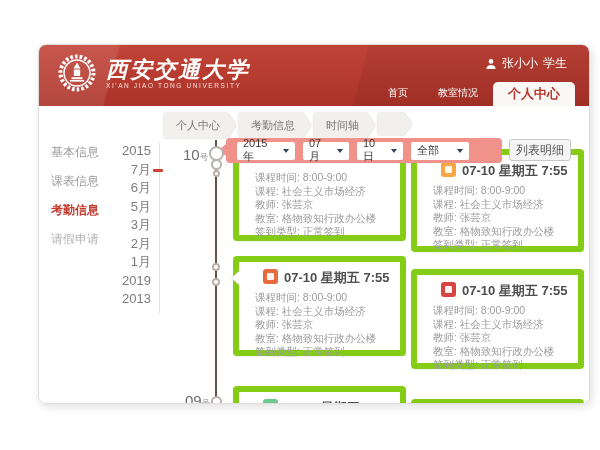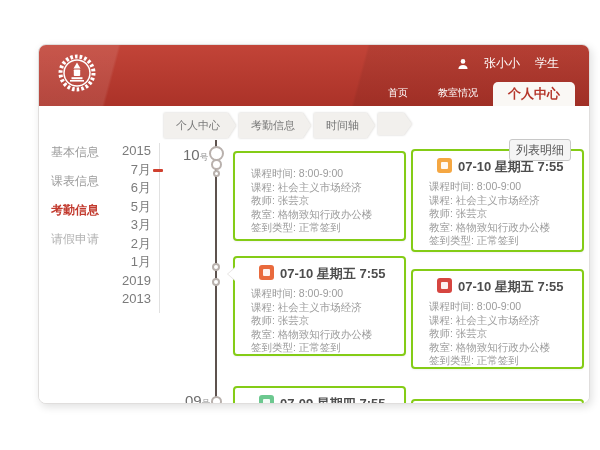--- a/index.html
+++ b/index.html
@@ -16,21 +16,21 @@
            linear-gradient(105deg, rgba(255,255,255,.10) 0%, rgba(255,255,255,.10) 14%, rgba(255,255,255,0) 14.5%),
            linear-gradient(105deg, rgba(0,0,0,0) 58%, rgba(0,0,0,.07) 58.5%, rgba(0,0,0,.07) 100%),
            linear-gradient(180deg, #c24438, #ab3228); }
   .brand { position:absolute; left:18px; top:8px; display:flex; align-items:center; color:#fff; }
   .seal { width:40px; height:40px; margin-right:9px; }
   .uni-cn { font-family:"DejaVu Serif","Liberation Serif",serif; font-style:italic; font-weight:bold;
             font-size:22px; letter-spacing:2px; line-height:24px; }
   .uni-en { font-size:6.5px; letter-spacing:1.6px; opacity:.85; margin-top:1px; }
   .app-title { font-size:18px; font-weight:bold; margin-left:10px; margin-top:2px; letter-spacing:2px; }
 
-  .user { position:absolute; top:10px; right:30px; display:flex; align-items:center; gap:15px;
+  .user { position:absolute; top:10px; right:22px; display:flex; align-items:center; gap:5px;
           color:#fff; font-size:12px; }
   .user-ic { width:12px; height:12px; }
 
   .nav { position:absolute; right:14px; bottom:0; display:flex; align-items:flex-end; }
   .nav-item { color:#fff; font-size:10px; padding:0 15px; height:24px; line-height:22px; cursor:pointer; }
   .nav-tab { background:#faf8f5; color:#b5362b; font-weight:bold; border-radius:5px 5px 0 0;
              height:24px; line-height:24px; padding:0 15px; font-size:13px; cursor:pointer; }
 
   
   .content { position:absolute; top:61px; left:0; right:0; bottom:0; background:#fff; }
@@ -70,21 +70,21 @@
         justify-content:space-between; padding:0 6px; font-size:11px; color:#3d3d3d; cursor:pointer; }
   .dd .caret { width:0; height:0; border-left:3.5px solid transparent; border-right:3.5px solid transparent;
                border-top:4.5px solid #33415c; margin-left:5px; }
   .dd-year { width:58px; } .dd-month { width:46px; } .dd-day { width:46px; } .dd-type { width:58px; }
 
   .list-btn { position:absolute; left:470px; top:33px; width:62px; height:22px; background:#f5f5f5;
               border:1px solid #c8c8c8; border-radius:3px; font-size:12px; color:#555;
               text-align:center; line-height:20px; z-index:5; cursor:pointer; }
 
   
-  .card { position:absolute; width:173px; background:#fff; border:2px solid #84cc16; border-radius:4px;
+  .card { position:absolute; width:173px; background:#fff; border:6px solid #84cc16; border-radius:4px;
           box-shadow:0 1px 2px rgba(0,0,0,.05); padding:7px 8px 7px 8px; z-index:1; }
   .card.tailed:before { content:""; position:absolute; left:-8px; top:9px; width:0; height:0;
           border-top:7px solid transparent; border-bottom:7px solid transparent; border-right:8px solid #e6e3e1; }
   .card.tailed:after  { content:""; position:absolute; left:-7px; top:10px; width:0; height:0;
           border-top:6px solid transparent; border-bottom:6px solid transparent; border-right:7px solid #fff; }
   .card-hd { display:flex; margin-bottom:4px;margin-left:16px; }
   .type-ic { width:15px; height:15px; border-radius:3px; margin-right:6px; position:relative; flex:0 0 15px; }
   .type-ic:after { content:""; position:absolute; left:4px; top:4px; width:7px; height:7px;
                    background:rgba(255,255,255,.92); border-radius:1px; }
   .card-date { font-size:13px; color:#4d4d4d; font-weight:bold; }
@@ -106,20 +106,24 @@
     <div class="hdr">
       <div class="brand">
         <svg class="seal" viewBox="0 0 40 40">
           <circle cx="20" cy="20" r="16.5" fill="none" stroke="#fff" stroke-width="4" stroke-dasharray="2.6 2.1"></circle>
           <circle cx="20" cy="20" r="13" fill="none" stroke="#fff" stroke-width="1.5"></circle>
           <path d="M20 9.5 L16.5 15.5 H23.5 Z" fill="#fff"></path>
           <rect x="16.8" y="16.5" width="6.4" height="6.5" rx="0.8" fill="#fff"></rect>
           <rect x="14.5" y="24.2" width="11" height="2" fill="#fff"></rect>
           <rect x="13" y="27" width="14" height="1.6" fill="#fff"></rect>
         </svg>
+        <div>
+          <div class="uni-cn">西安交通大学</div>
+          <div class="uni-en">XI'AN JIAO TONG UNIVERSITY</div>
+        </div>
       </div>
 
       <div class="user">
         <svg class="user-ic" viewBox="0 0 12 12">
           <circle cx="6" cy="3.4" r="2.3" fill="#fff"></circle>
           <path d="M1.4 11 C1.4 8.2 3.4 6.9 6 6.9 C8.6 6.9 10.6 8.2 10.6 11 Z" fill="#fff"></path>
         </svg>
         <span>张小小</span>
         <span>学生</span>
       </div>
@@ -230,17 +234,35 @@
 
       <div class="card l3">
         <div class="card-hd">
           <span class="type-ic" style="background: rgb(108, 200, 143);"></span>
           <span class="card-date">07-09 星期四 7:55</span>
         </div>
       </div>
 
       <div class="card r3"></div>
 
+      <div class="fbar">
+        <div class="dd dd-year">
+          <span>2015年</span>
+          <span class="caret"></span>
+        </div>
+        <div class="dd dd-month">
+          <span>07月</span>
+          <span class="caret"></span>
+        </div>
+        <div class="dd dd-day">
+          <span>10日</span>
+          <span class="caret"></span>
+        </div>
+        <div class="dd dd-type">
+          <span>全部</span>
+          <span class="caret"></span>
+        </div>
+      </div>
       <div class="list-btn">列表明细</div>
 
     </div>
   </div>
 </div>
 
 </body></html>

